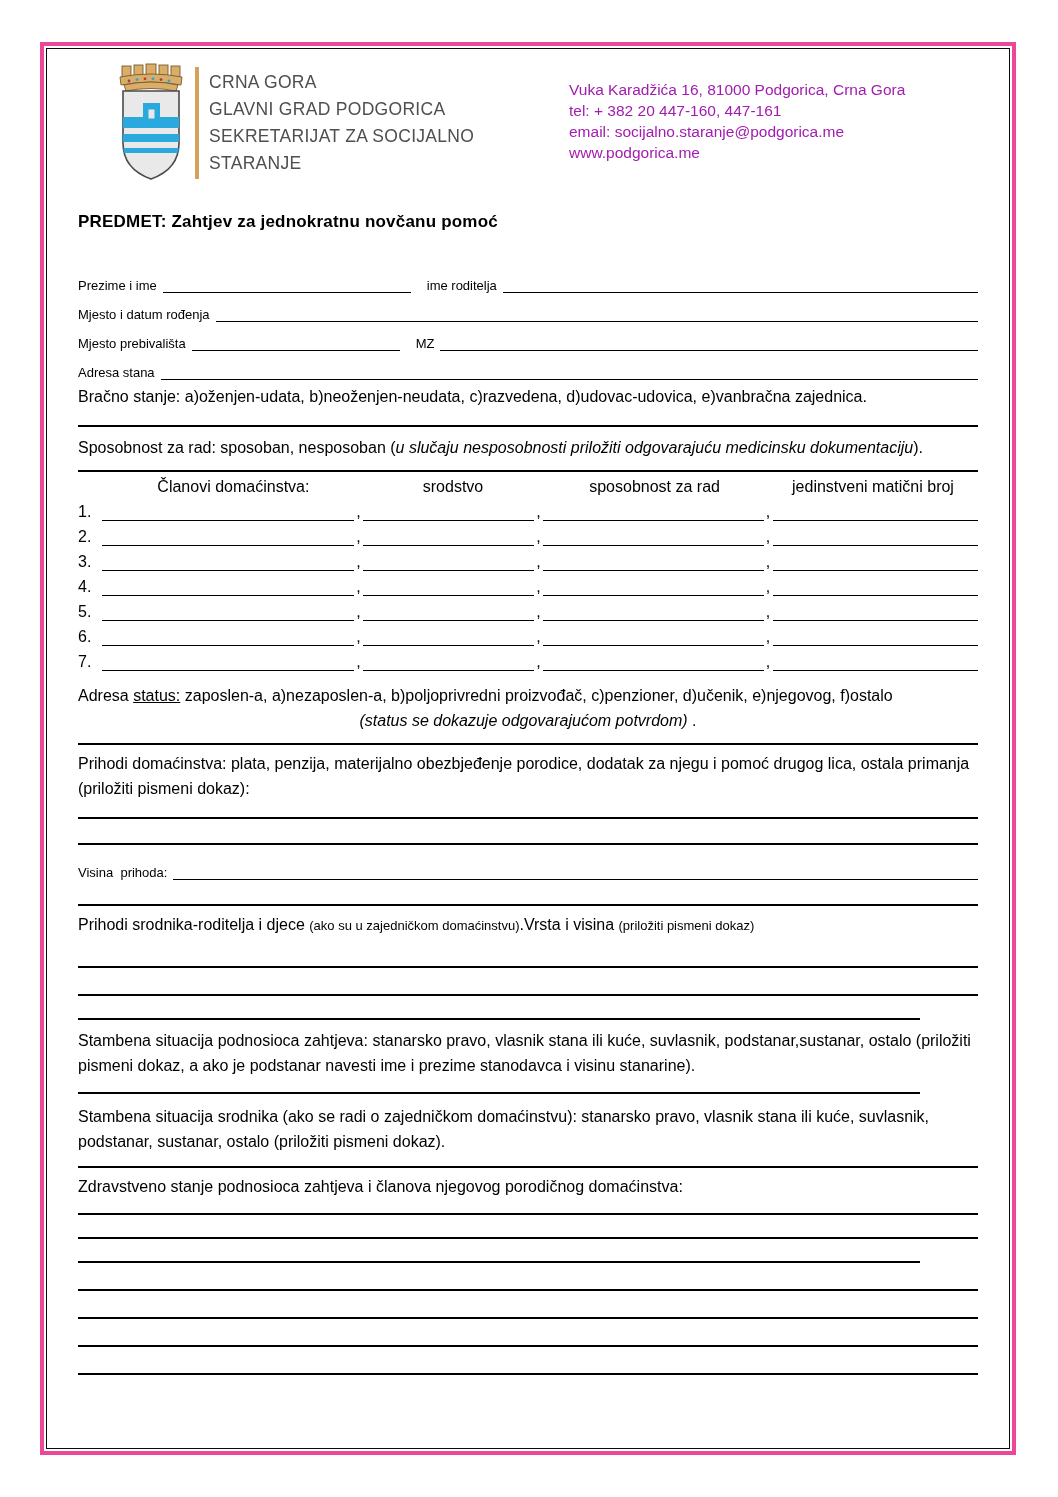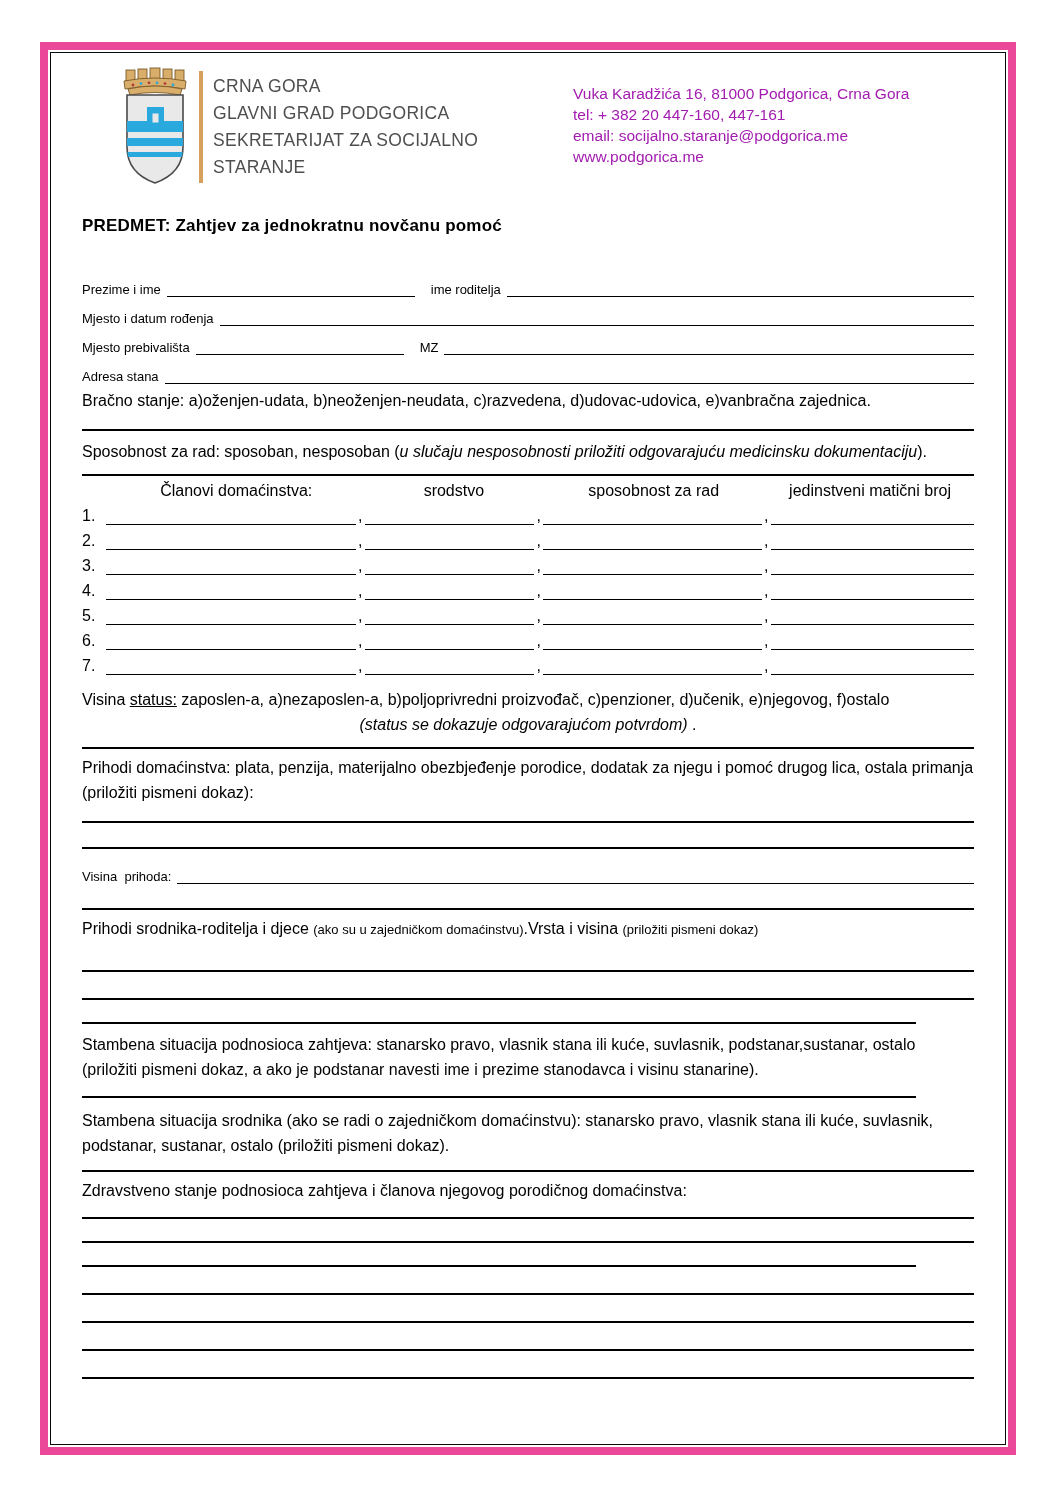--- a/index.html
+++ b/index.html
@@ -4,21 +4,21 @@
 <style>
   * { box-sizing: border-box; margin: 0; padding: 0; }
   html, body { background: #fff; }
   body {
     width: 1058px; height: 1497px; position: relative;
     font-family: "Liberation Sans", sans-serif;
     color: #000;
   }
   .page-border {
     position: absolute; left: 40px; top: 42px; width: 976px; height: 1413px;
-    border: 8px solid #ec4899;
+    border: 4px solid #ec4899;
   }
   .page-inner {
     margin: 2px; border: 1px solid #0a0a0a;
     height: calc(100% - 4px);
     padding: 0 31px;
     overflow: hidden;
   }
   
   .header { display: flex; margin-top: 14px; align-items: flex-start; }
   .logo-wrap { margin-left: 37px; width: 72px; height: 122px; flex: 0 0 auto; }
@@ -229,21 +229,21 @@
           <span class="hh-seg s0"></span>
           <span class="hh-comma">,</span>
           <span class="hh-seg s1"></span>
           <span class="hh-comma">,</span>
           <span class="hh-seg s2"></span>
           <span class="hh-comma">,</span>
           <span class="hh-seg s3"></span>
         </div>
       </div>
 
-    <div class="para gap12"><span>Visina </span><span class="u">status:</span><span> zaposlen-a, a)nezaposlen-a,  b)poljoprivredni proizvođač, c)penzioner,  d)učenik,  e)njegovog, f)ostalo</span></div>
+    <div class="para gap12"><span>Adresa </span><span class="u">status:</span><span> zaposlen-a, a)nezaposlen-a,  b)poljoprivredni proizvođač, c)penzioner,  d)učenik,  e)njegovog, f)ostalo</span></div>
     <div class="para center"><span class="it">(status se dokazuje odgovarajućom potvrdom)</span><span> .</span></div>
 
     <div class="rule gap10"></div>
 
     <div class="para gap6">Prihodi domaćinstva: plata, penzija, materijalno obezbjeđenje porodice, dodatak za njegu i pomoć drugog lica, ostala primanja (priložiti pismeni dokaz):</div>
     <div class="rule gap16"></div>
     <div class="rule gap24"></div>
 
     <div class="frow gap6">
       <span class="flabel">Visina  prihoda:</span>

